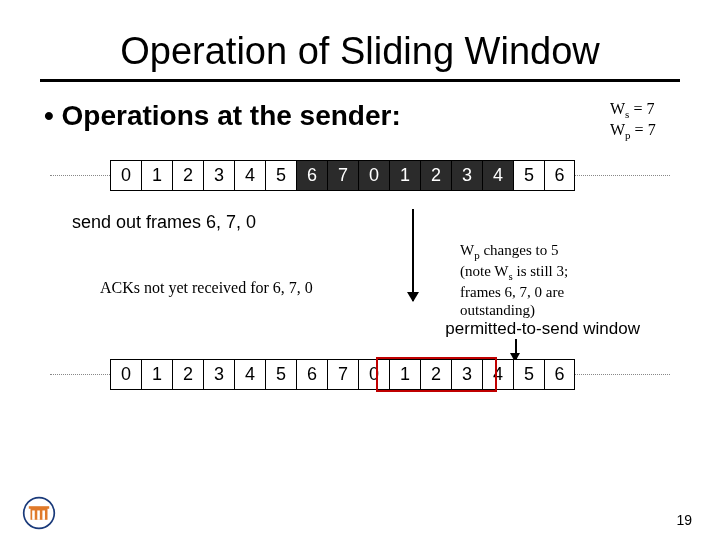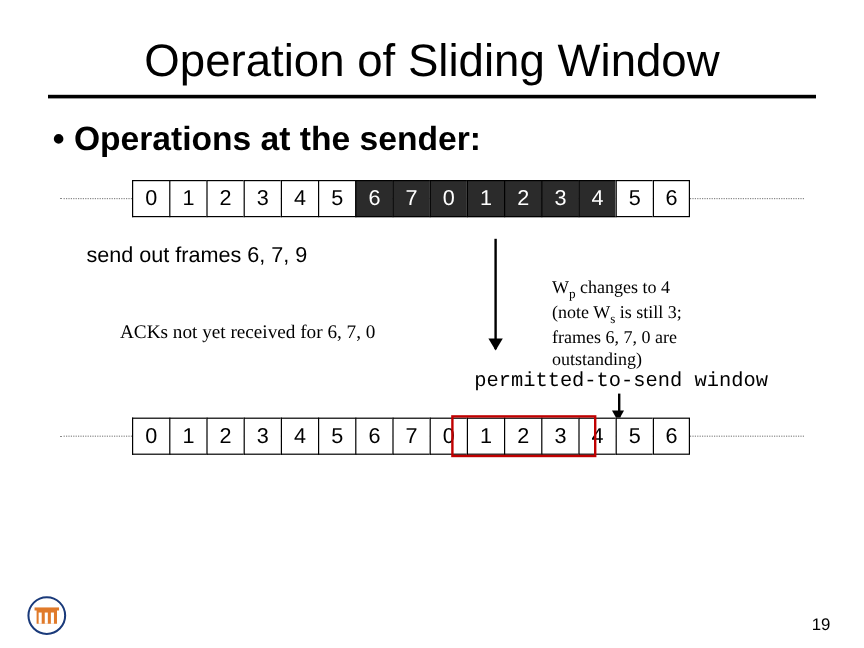--- a/index.html
+++ b/index.html
@@ -127,21 +127,21 @@
     position: absolute;
     bottom: -1px;
     left: -5px;
     border-left: 6px solid transparent;
     border-right: 6px solid transparent;
     border-top: 10px solid #000;
   }
   .perm-label {
     text-align: right;
     margin: 0 40px 2px 0;
-    font-family: Liberation Mono, monospace;
+    font-family: Liberation Sans, sans-serif;
     font-size: 17px;
   }
   .perm-arrow-anchor { position: relative; height: 0; }
   .perm-arrow {
     position: absolute;
     left: 475px;
     top: -2px;
     width: 2px;
     height: 22px;
     background: #000;
@@ -210,20 +210,24 @@
 </head>
 <body>
 
 <div class="slide">
 
   <h1 class="title">Operation of Sliding Window</h1>
   <hr class="title-rule">
 
   <div class="bullet-row">
     <div class="bullet">• Operations at the sender:</div>
+    <div class="ws-wp">
+      <span>W</span><span class="sub">s</span><span> = 7</span><br>
+      <span>W</span><span class="sub">p</span><span> = 7</span>
+    </div>
   </div>
 
   <div class="seq-wrap">
     <div class="dotline"></div>
     <div class="seq" id="seq-top" style="left:70px; top:4px;">
         <div class="cell">0</div>
         <div class="cell">1</div>
         <div class="cell">2</div>
         <div class="cell">3</div>
         <div class="cell">4</div>
@@ -233,27 +237,27 @@
         <div class="cell shadow">0</div>
         <div class="cell shadow">1</div>
         <div class="cell shadow">2</div>
         <div class="cell shadow">3</div>
         <div class="cell shadow">4</div>
         <div class="cell">5</div>
         <div class="cell">6</div>
       </div>
   </div>
 
-  <div class="after-send">send out frames 6, 7, 9</div>
+  <div class="after-send">send out frames 6, 7, 0</div>
 
   <div class="mid-row">
     <div class="arrow-down"></div>
     <div class="acks-note">ACKs not yet received for 6, 7, 0</div>
     <div class="wp-change">
-      <span>W</span><span class="sub">p</span><span> changes to 4</span><br>
+      <span>W</span><span class="sub">p</span><span> changes to 5</span><br>
       <span>(note W</span><span class="sub">s</span><span> is still 3;</span><br>
       <span>frames 6, 7, 0 are</span><br>
       <span>outstanding)</span>
     </div>
   </div>
 
   <div class="perm-label">permitted-to-send window</div>
   <div class="perm-arrow-anchor">
       <div class="perm-arrow"></div>
     </div>

